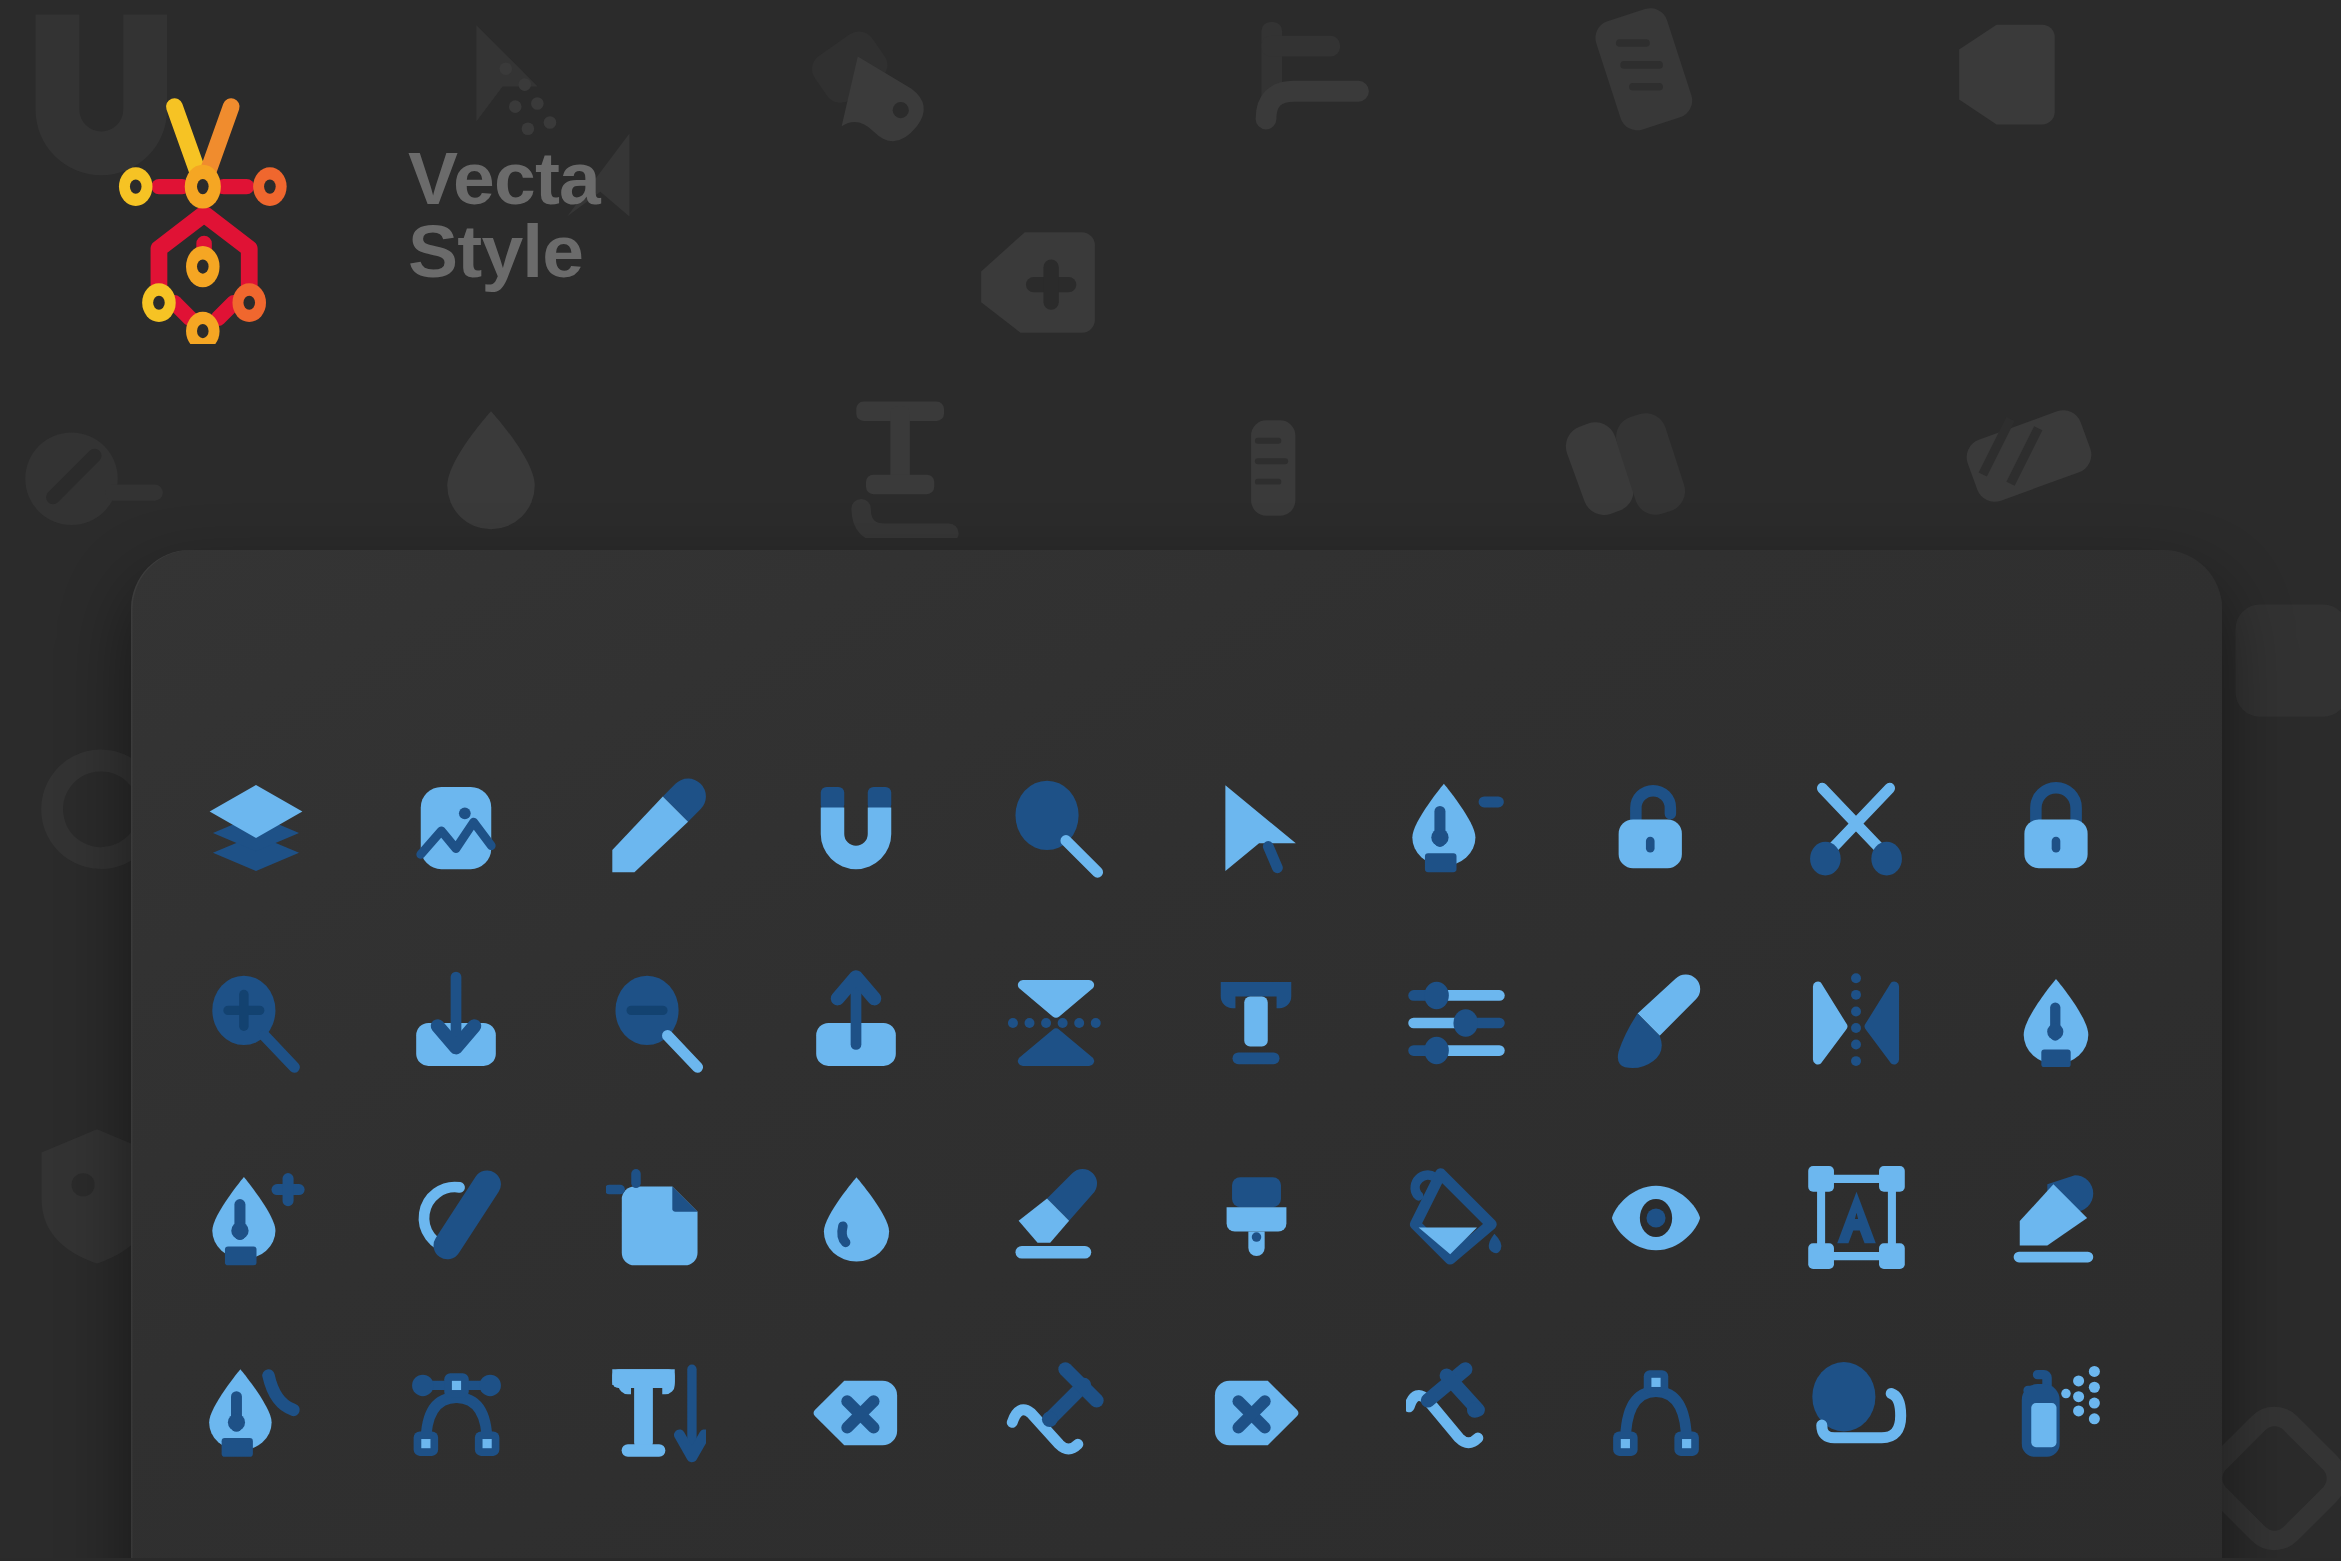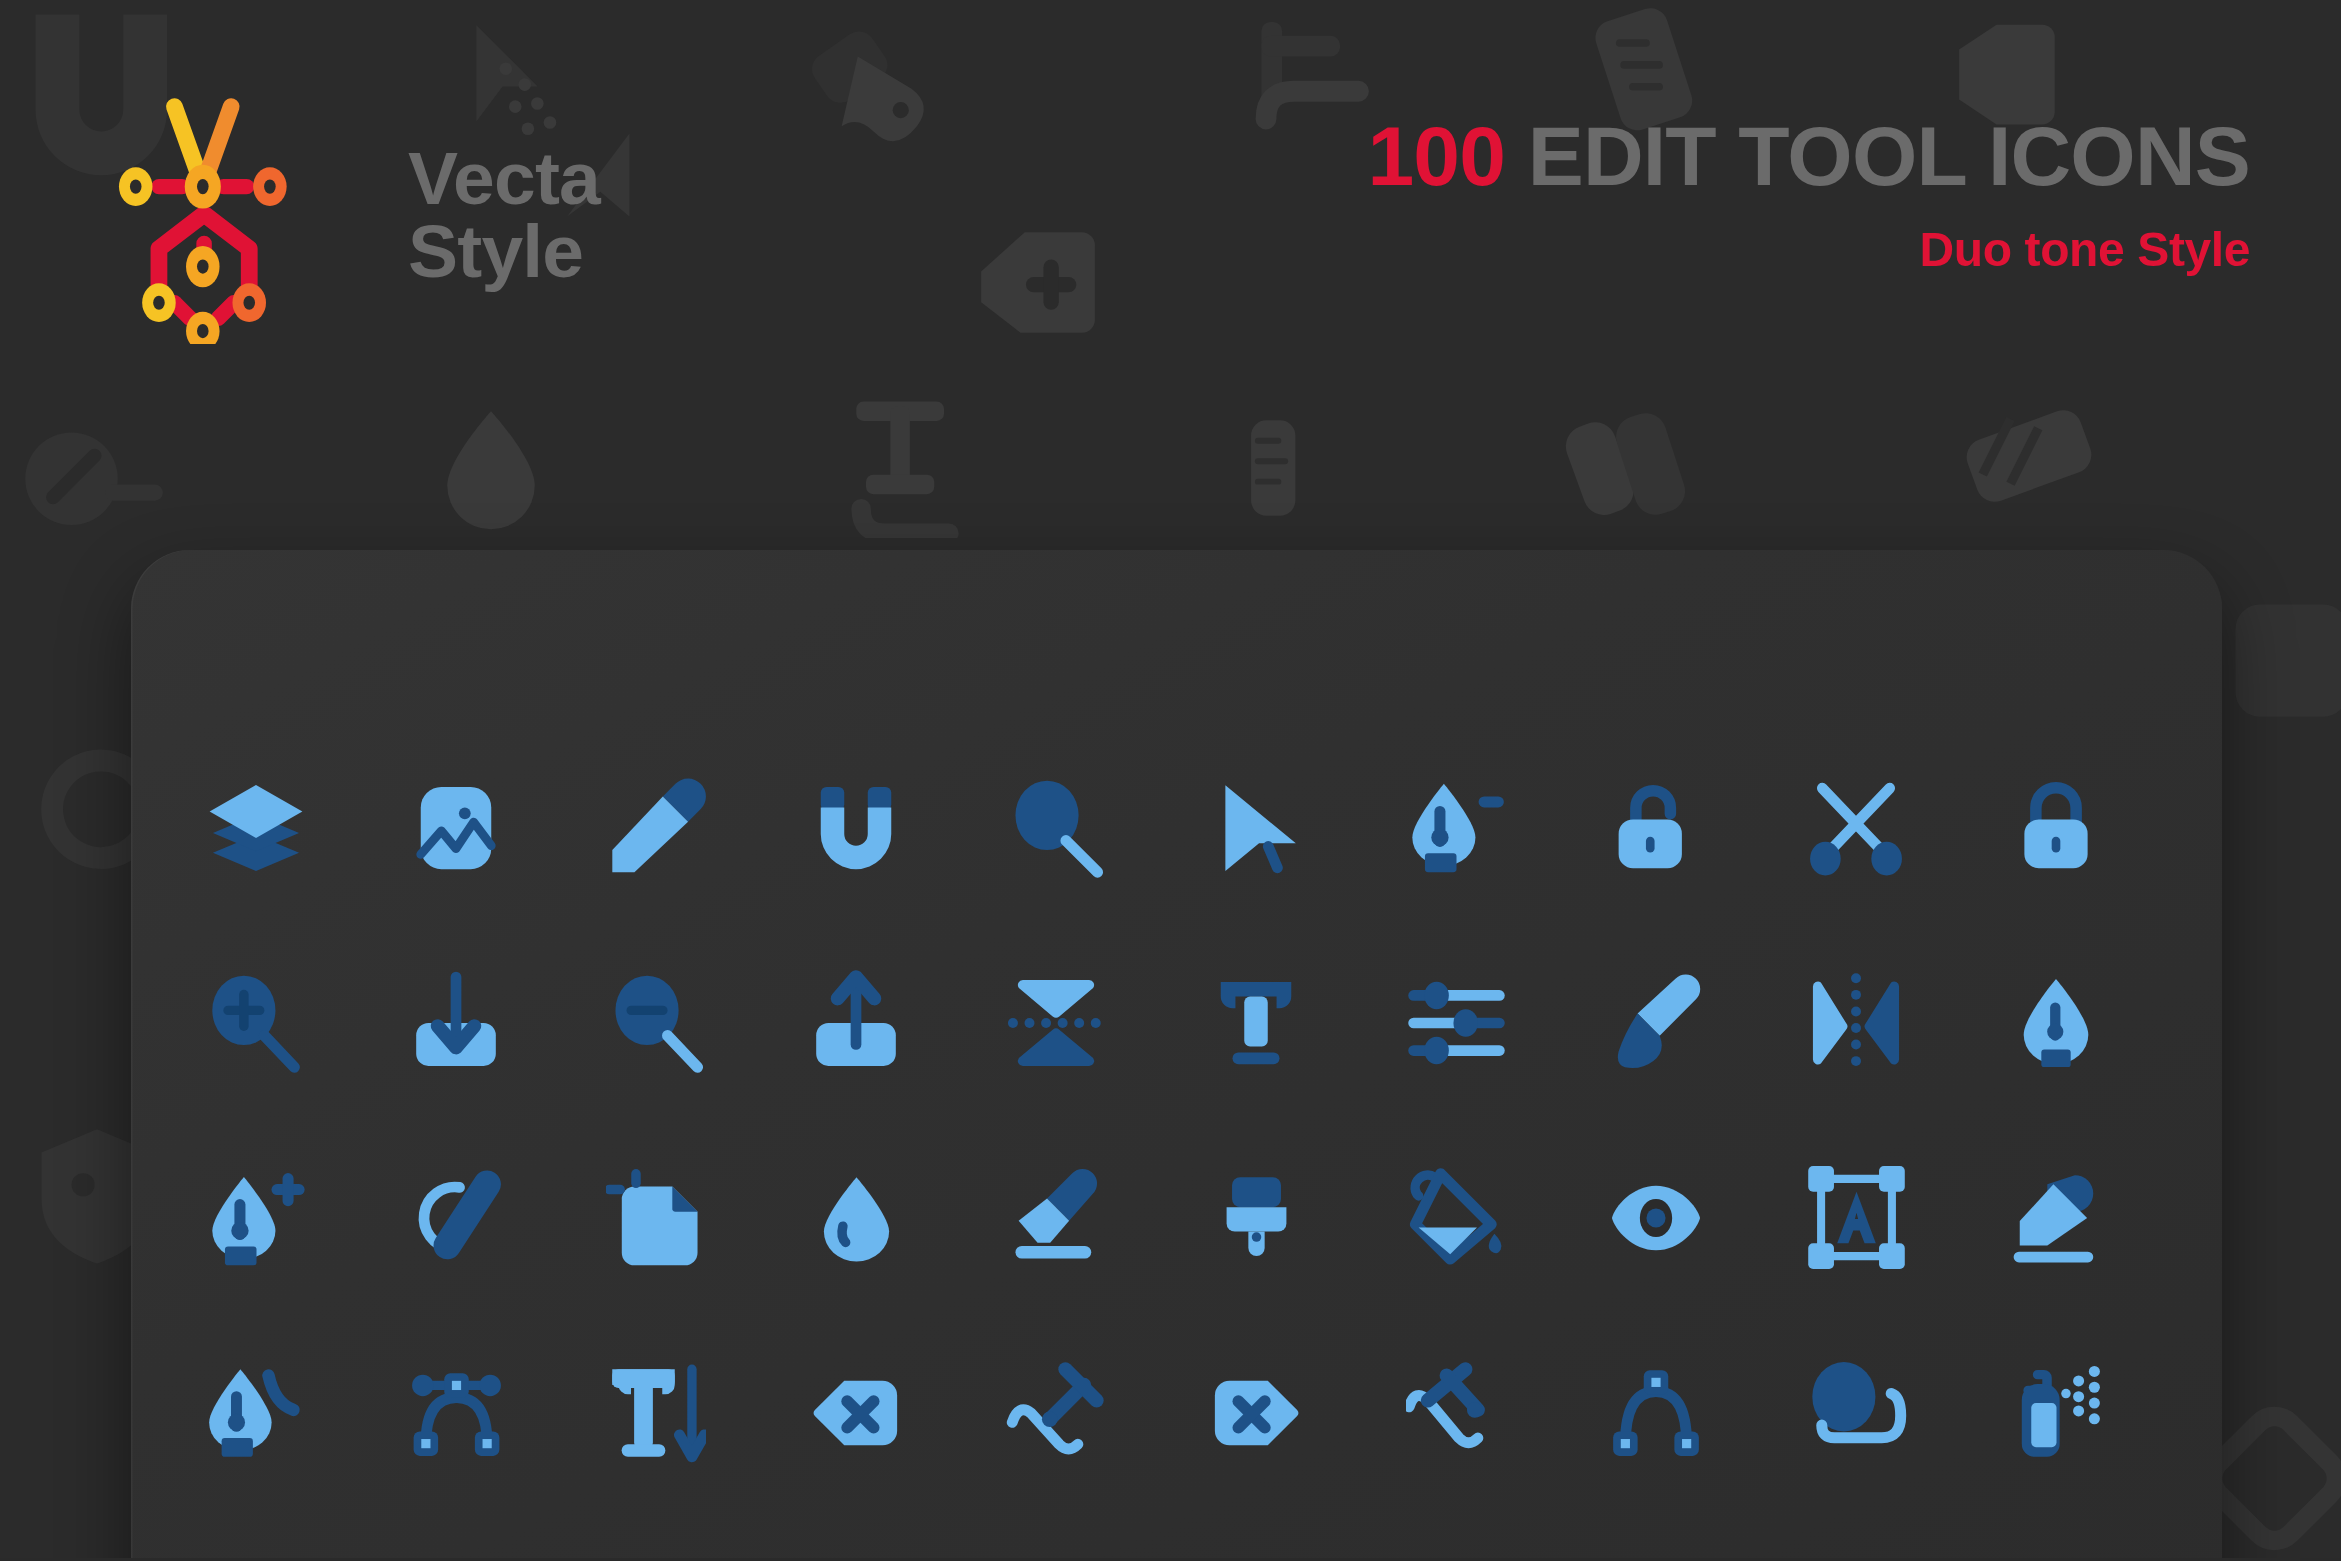--- a/index.html
+++ b/index.html
@@ -179,24 +179,20 @@
           <ellipse cx="70" cy="190" rx="13" ry="15" fill="#f5a623"></ellipse>
             <ellipse cx="70" cy="190" rx="4.5" ry="5.5" fill="#2b2b2b"></ellipse>
         </g>
       </svg>
       <div id="brand-wordmark">
         <span class="brand-line">Vecta</span>
         <span class="brand-line">Style</span>
       </div>
     </div>
 
-    <div id="title-block">
-      <h1 id="main-title"><span class="count">100</span><span class="rest"> EDIT TOOL ICONS</span></h1>
-      <div id="subtitle">Duo tone Style</div>
-    </div>
   </header>
 
   <div id="icon-card"></div>
 
   <div id="icon-grid">
 
     <div class="icon-cell">
       <svg width="106" height="106" viewBox="0 0 64 64">
         <path d="M32 36 L6 47 l26 11 26-11z" fill="#1e5187"></path>
         <path d="M32 24 L6 35 l26 11 26-11z" fill="#1e5187"></path>

